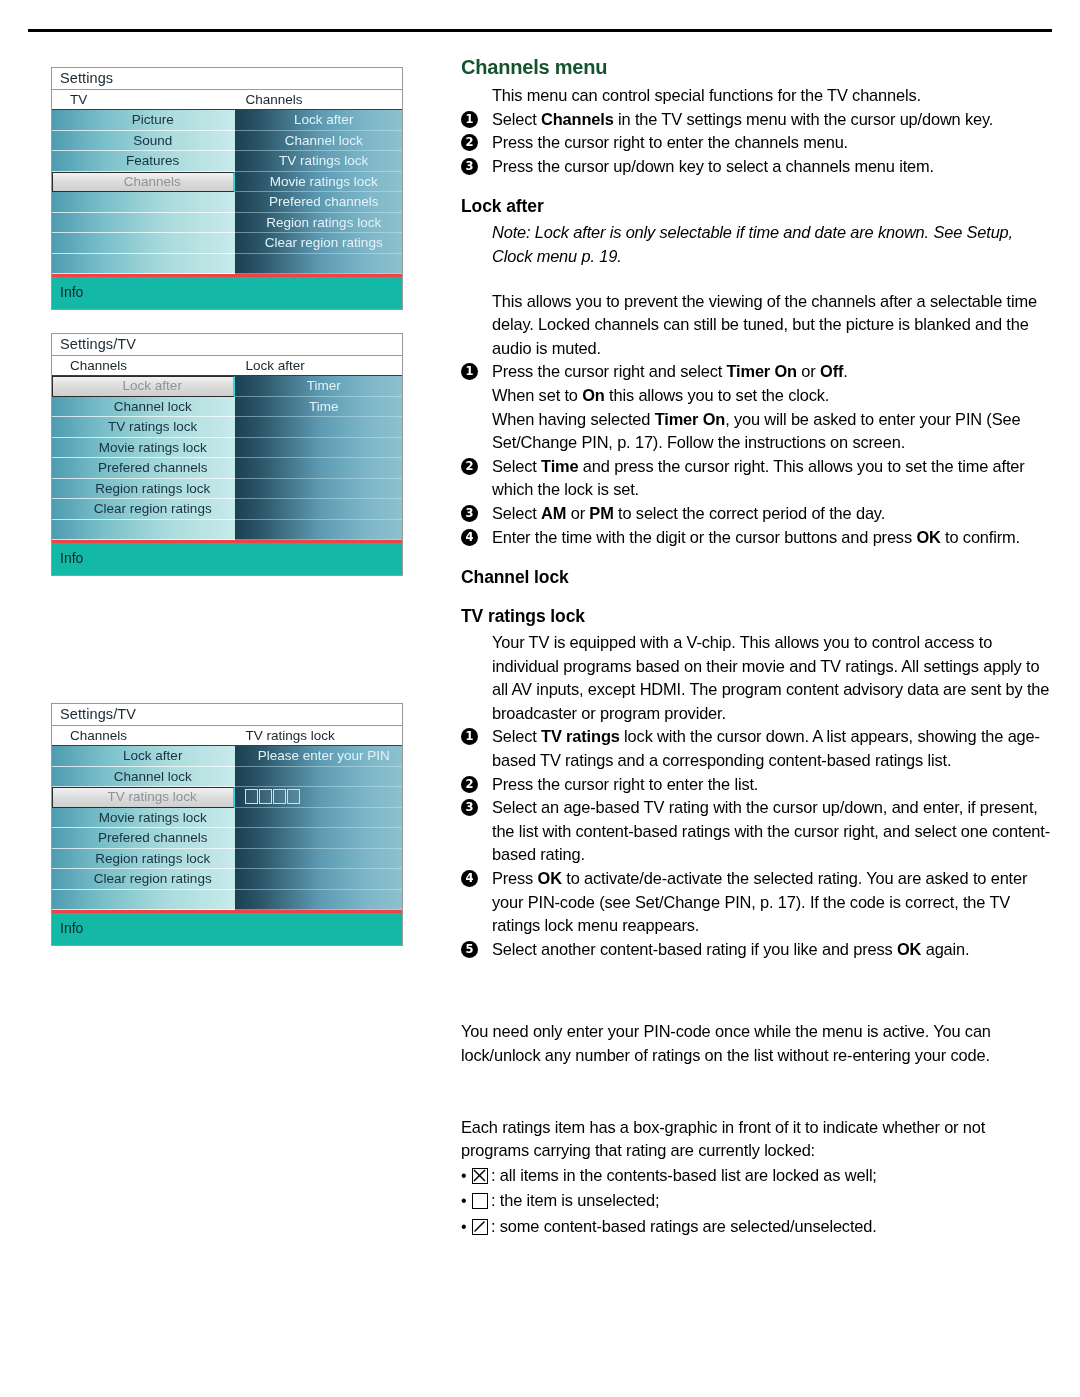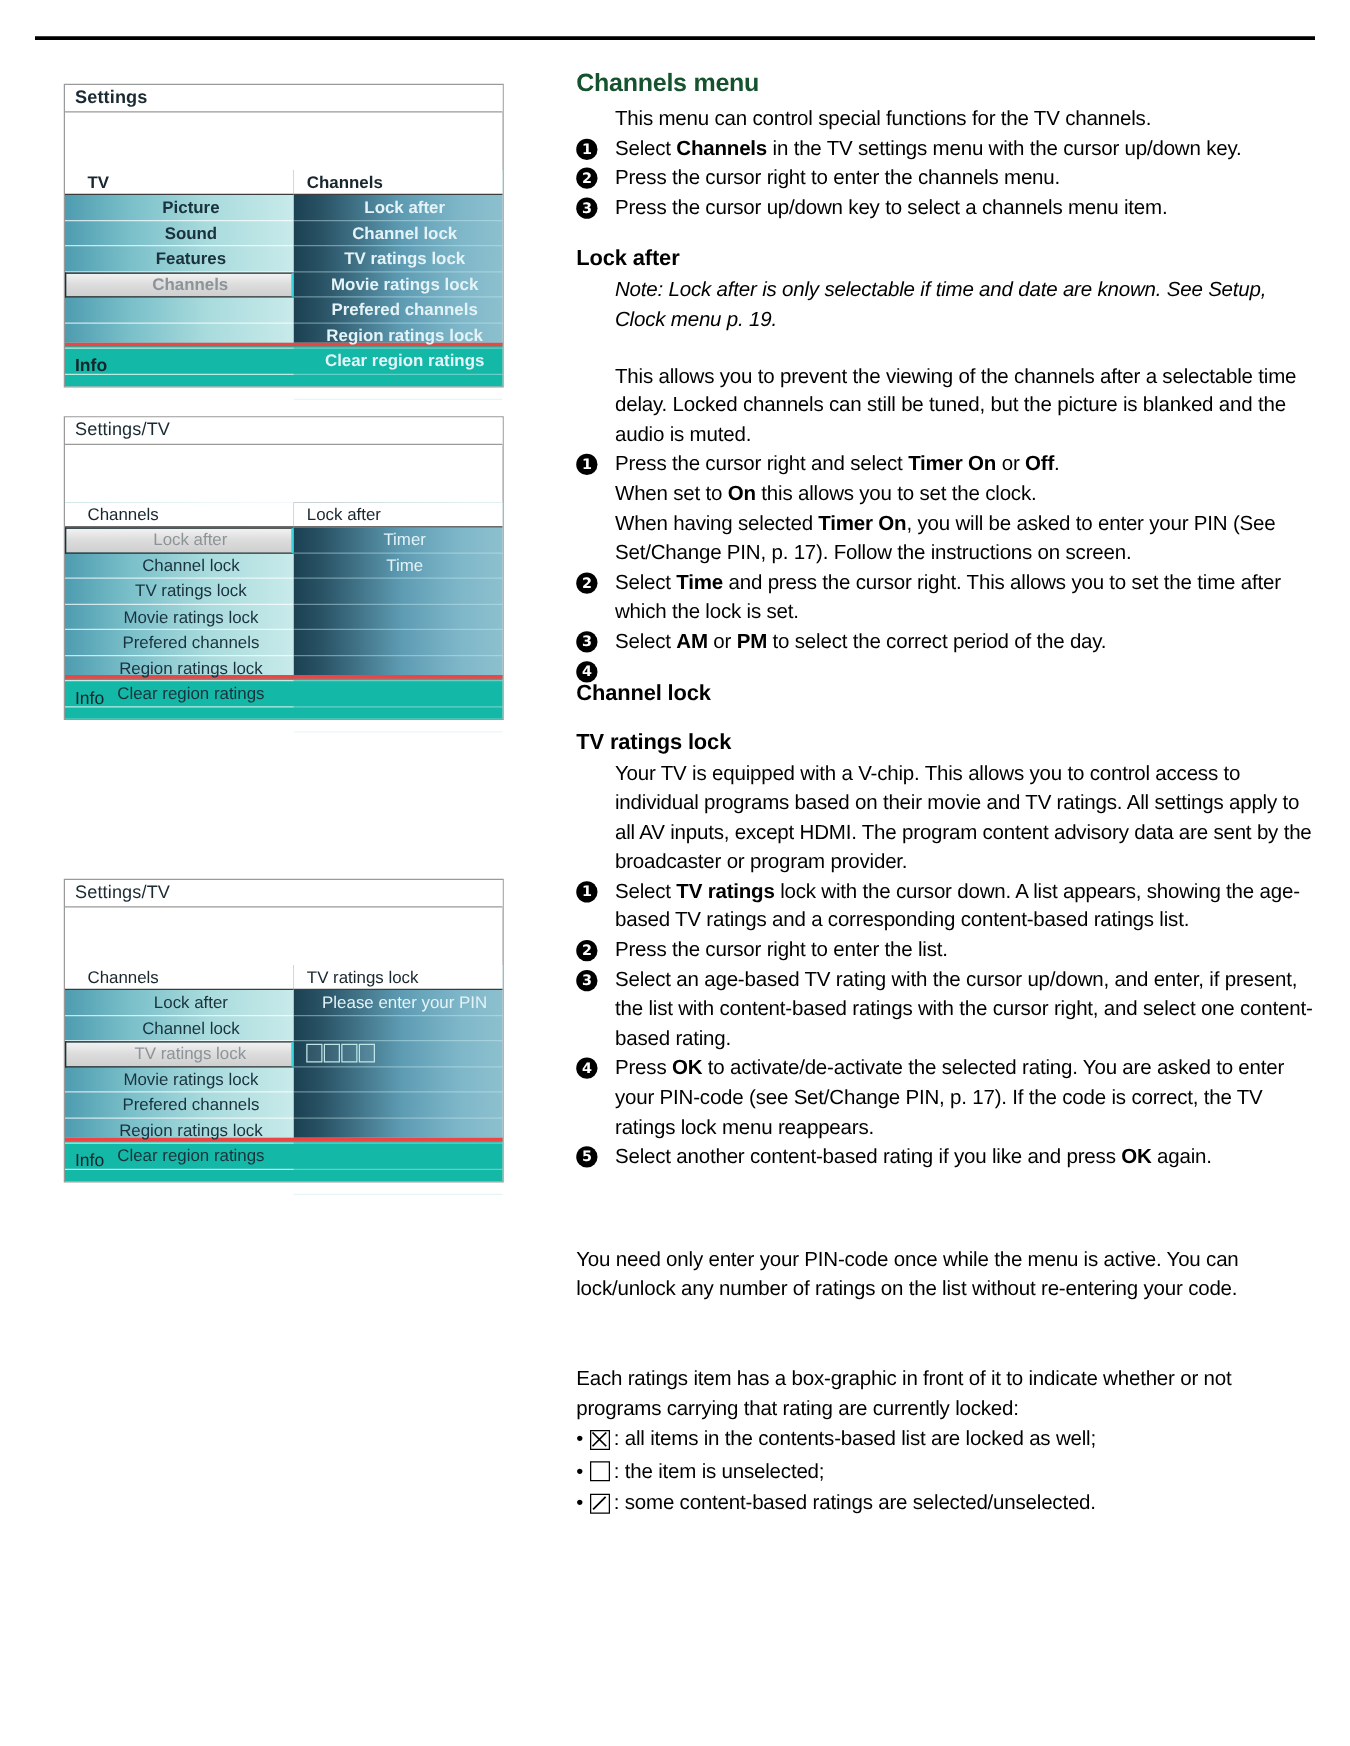--- a/index.html
+++ b/index.html
@@ -46,21 +46,20 @@
     letter-spacing: 0.1px;
   }
   .osd-body {
     display: flex;
     height: 184px;
     position: relative;
   }
   .osd-col {
     position: relative;
     box-sizing: border-box;
-    margin-top: 46px;
   }
   .osd-col-left {
     width: 184px;
     background: linear-gradient(to right, #4e9cb0 0%, #79bfc9 28%, #a9dbdd 62%, #c8eaea 100%);
   }
   .osd-col-right {
     width: 167px;
     background: linear-gradient(to right, #1b4152 0%, #2a5366 14%, #5e9cb3 52%, #7fb7c9 80%, #8cc0ce 100%);
   }
   .osd-head {
@@ -235,21 +234,21 @@
     font-weight: bold;
     letter-spacing: 0.3px;
   }
 </style>
 </head>
 <body>
 
 <div class="top-rule"></div>
 
 <div id="osd-container">
-    <div class="osd" style="top: 67px; font-weight: bold;">
+    <div class="osd" style="top: 67px;">
       <div class="osd-title">Settings</div>
       <div class="osd-body">
         <div class="osd-col osd-col-left">
           <div class="osd-head">TV</div>
           <div class="osd-rows">
             <div class="osd-row">Picture</div>
             <div class="osd-row">Sound</div>
             <div class="osd-row">Features</div>
             <div class="osd-row selected">Channels</div>
             <div class="osd-row empty"></div>
@@ -362,21 +361,21 @@
   <div class="para note">Note: Lock after is only selectable if time and date are known. See Setup, Clock menu p. 19.</div>
 
   <div class="spacer"></div>
 
   <div class="para">This allows you to prevent the viewing of the channels after a selectable time delay. Locked channels can still be tuned, but the picture is blanked and the audio is muted.</div>
 
   <div id="lock-after-steps">
       <div class="step"><span class="num">1</span><span>Press the cursor right and select <span class="b">Timer On</span> or <span class="b">Off</span>.<br>When set to <span class="b">On</span> this allows you to set the clock.<br>When having selected <span class="b">Timer On</span>, you will be asked to enter your PIN (See Set/Change PIN, p. 17). Follow the instructions on screen.</span></div>
       <div class="step"><span class="num">2</span><span>Select <span class="b">Time</span> and press the cursor right. This allows you to set the time after which the lock is set.</span></div>
       <div class="step"><span class="num">3</span><span>Select <span class="b">AM</span> or <span class="b">PM</span> to select the correct period of the day.</span></div>
-      <div class="step"><span class="num">4</span></div>
+      <div class="step"><span class="num">4</span><span>Enter the time with the digit or the cursor buttons and press <span class="b">OK</span> to confirm.</span></div>
     </div>
 
   <h3 class="sub">Channel lock</h3>
 
 
   <h3 class="sub">TV ratings lock</h3>
 
   <div class="para">Your TV is equipped with a V-chip. This allows you to control access to individual programs based on their movie and TV ratings. All settings apply to all AV inputs, except HDMI. The program content advisory data are sent by the broadcaster or program provider.</div>
 
   <div id="tv-ratings-steps">

